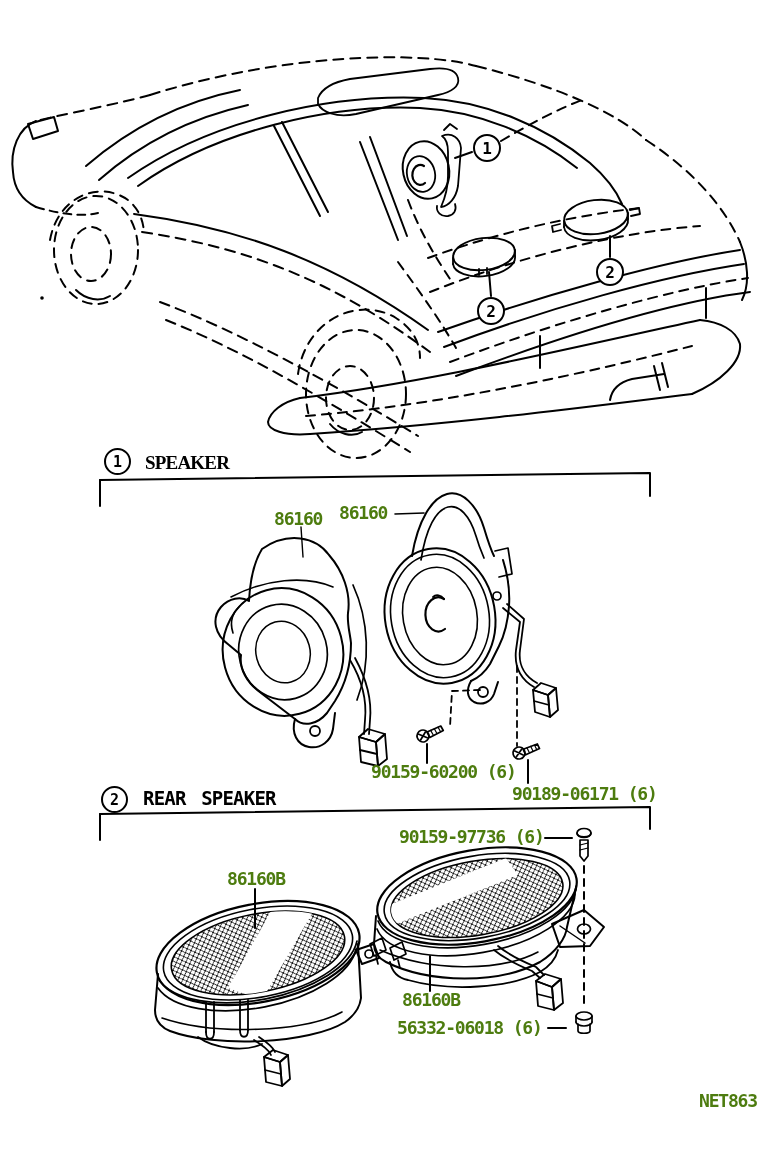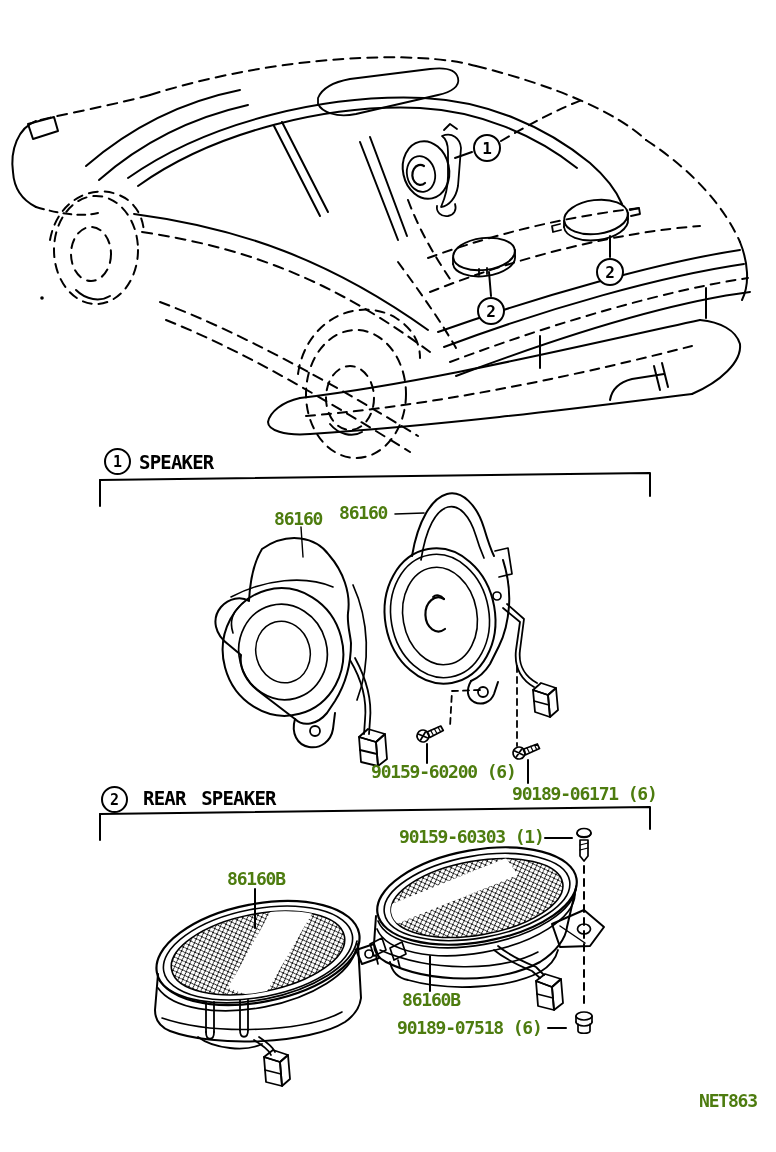--- a/index.html
+++ b/index.html
@@ -281,27 +281,27 @@
     </g>
   </g>
 </svg>
 
 <div class="badge" style="left:473px;top:134px;">1</div>
 <div class="badge" style="left:596px;top:258px;">2</div>
 <div class="badge" style="left:477px;top:297px;">2</div>
 <div class="badge sm" style="left:104px;top:448px;">1</div>
 <div class="badge sm" style="left:101px;top:786px;">2</div>
 
-<div class="hdr" style="left:139px;top:453px;">SPEAKER</div>
+<div class="hdr" style="left:145px;top:453px;font-family:Liberation Serif, serif;">SPEAKER</div>
 <div class="hdr" style="left:143px;top:789px;">REAR SPEAKER</div>
 
 <div class="lbl" style="left:274px;top:510px;">86160</div>
 <div class="lbl" style="left:339px;top:504px;">86160</div>
 <div class="lbl" style="left:371px;top:763px;">90159-60200 (6)</div>
 <div class="lbl" style="left:464px;top:785px;margin-left:48px;">90189-06171 (6)</div>
-<div class="lbl" style="left:399px;top:828px;">90159-60303 (1)</div>
+<div class="lbl" style="left:399px;top:828px;">90159-97736 (6)</div>
 <div class="lbl" style="left:402px;top:991px;">86160B</div>
-<div class="lbl" style="left:397px;top:1019px;">90189-07518 (6)</div>
+<div class="lbl" style="left:397px;top:1019px;">56332-06018 (6)</div>
 <div class="lbl" style="left:227px;top:870px;">86160B</div>
 
 <div class="lbl" style="left:699px;top:1092px;">NET863</div>
 
 </div>
 
 </body></html>

